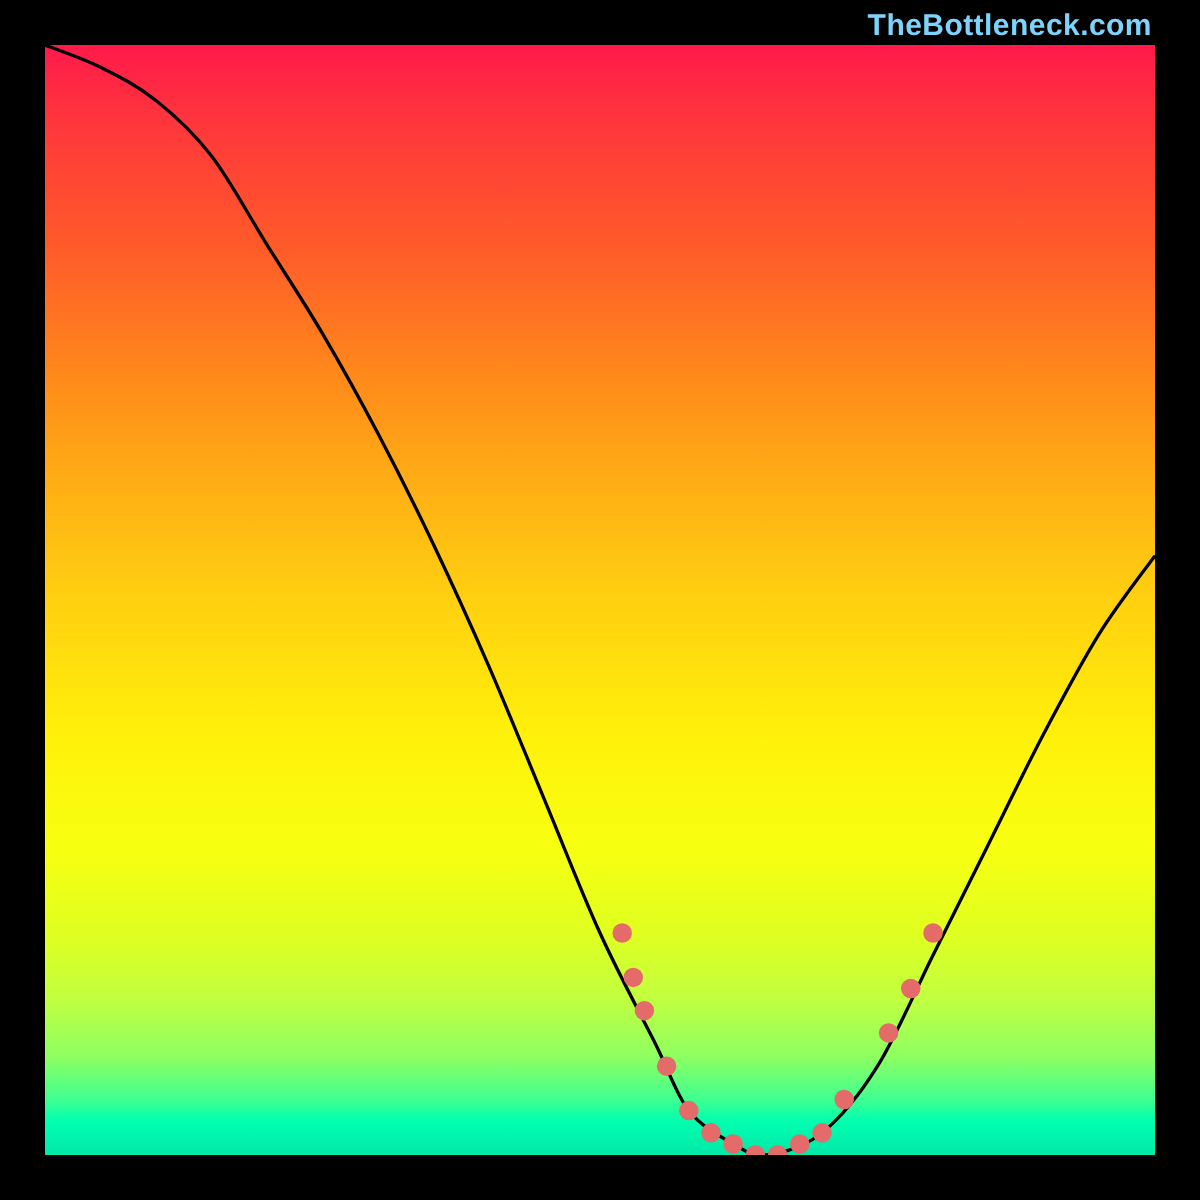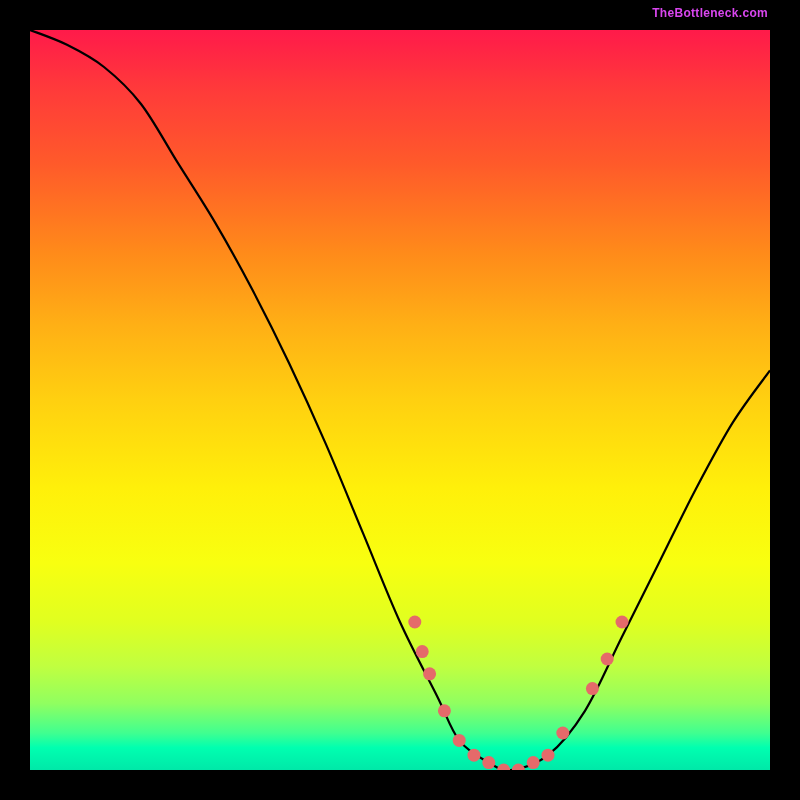--- a/index.html
+++ b/index.html
@@ -30,23 +30,23 @@
       #90ff60 91%,
       #40ff90 95%,
       #00ffb0 97%,
       #00e8a8 100%
     );
   }
   .attribution {
     position: absolute;
     top: 6px;
     right: 32px;
-    color: #d946ef;
+    color: #7dd3fc;
     font-family: Arial, Helvetica, sans-serif;
-    font-size: 12px;
+    font-size: 20px;
     font-weight: bold;
     letter-spacing: 0.3px;
   }
   svg.curve {
     position: absolute;
     left: 0;
     top: 0;
     width: 100%;
     height: 100%;
     pointer-events: none;

